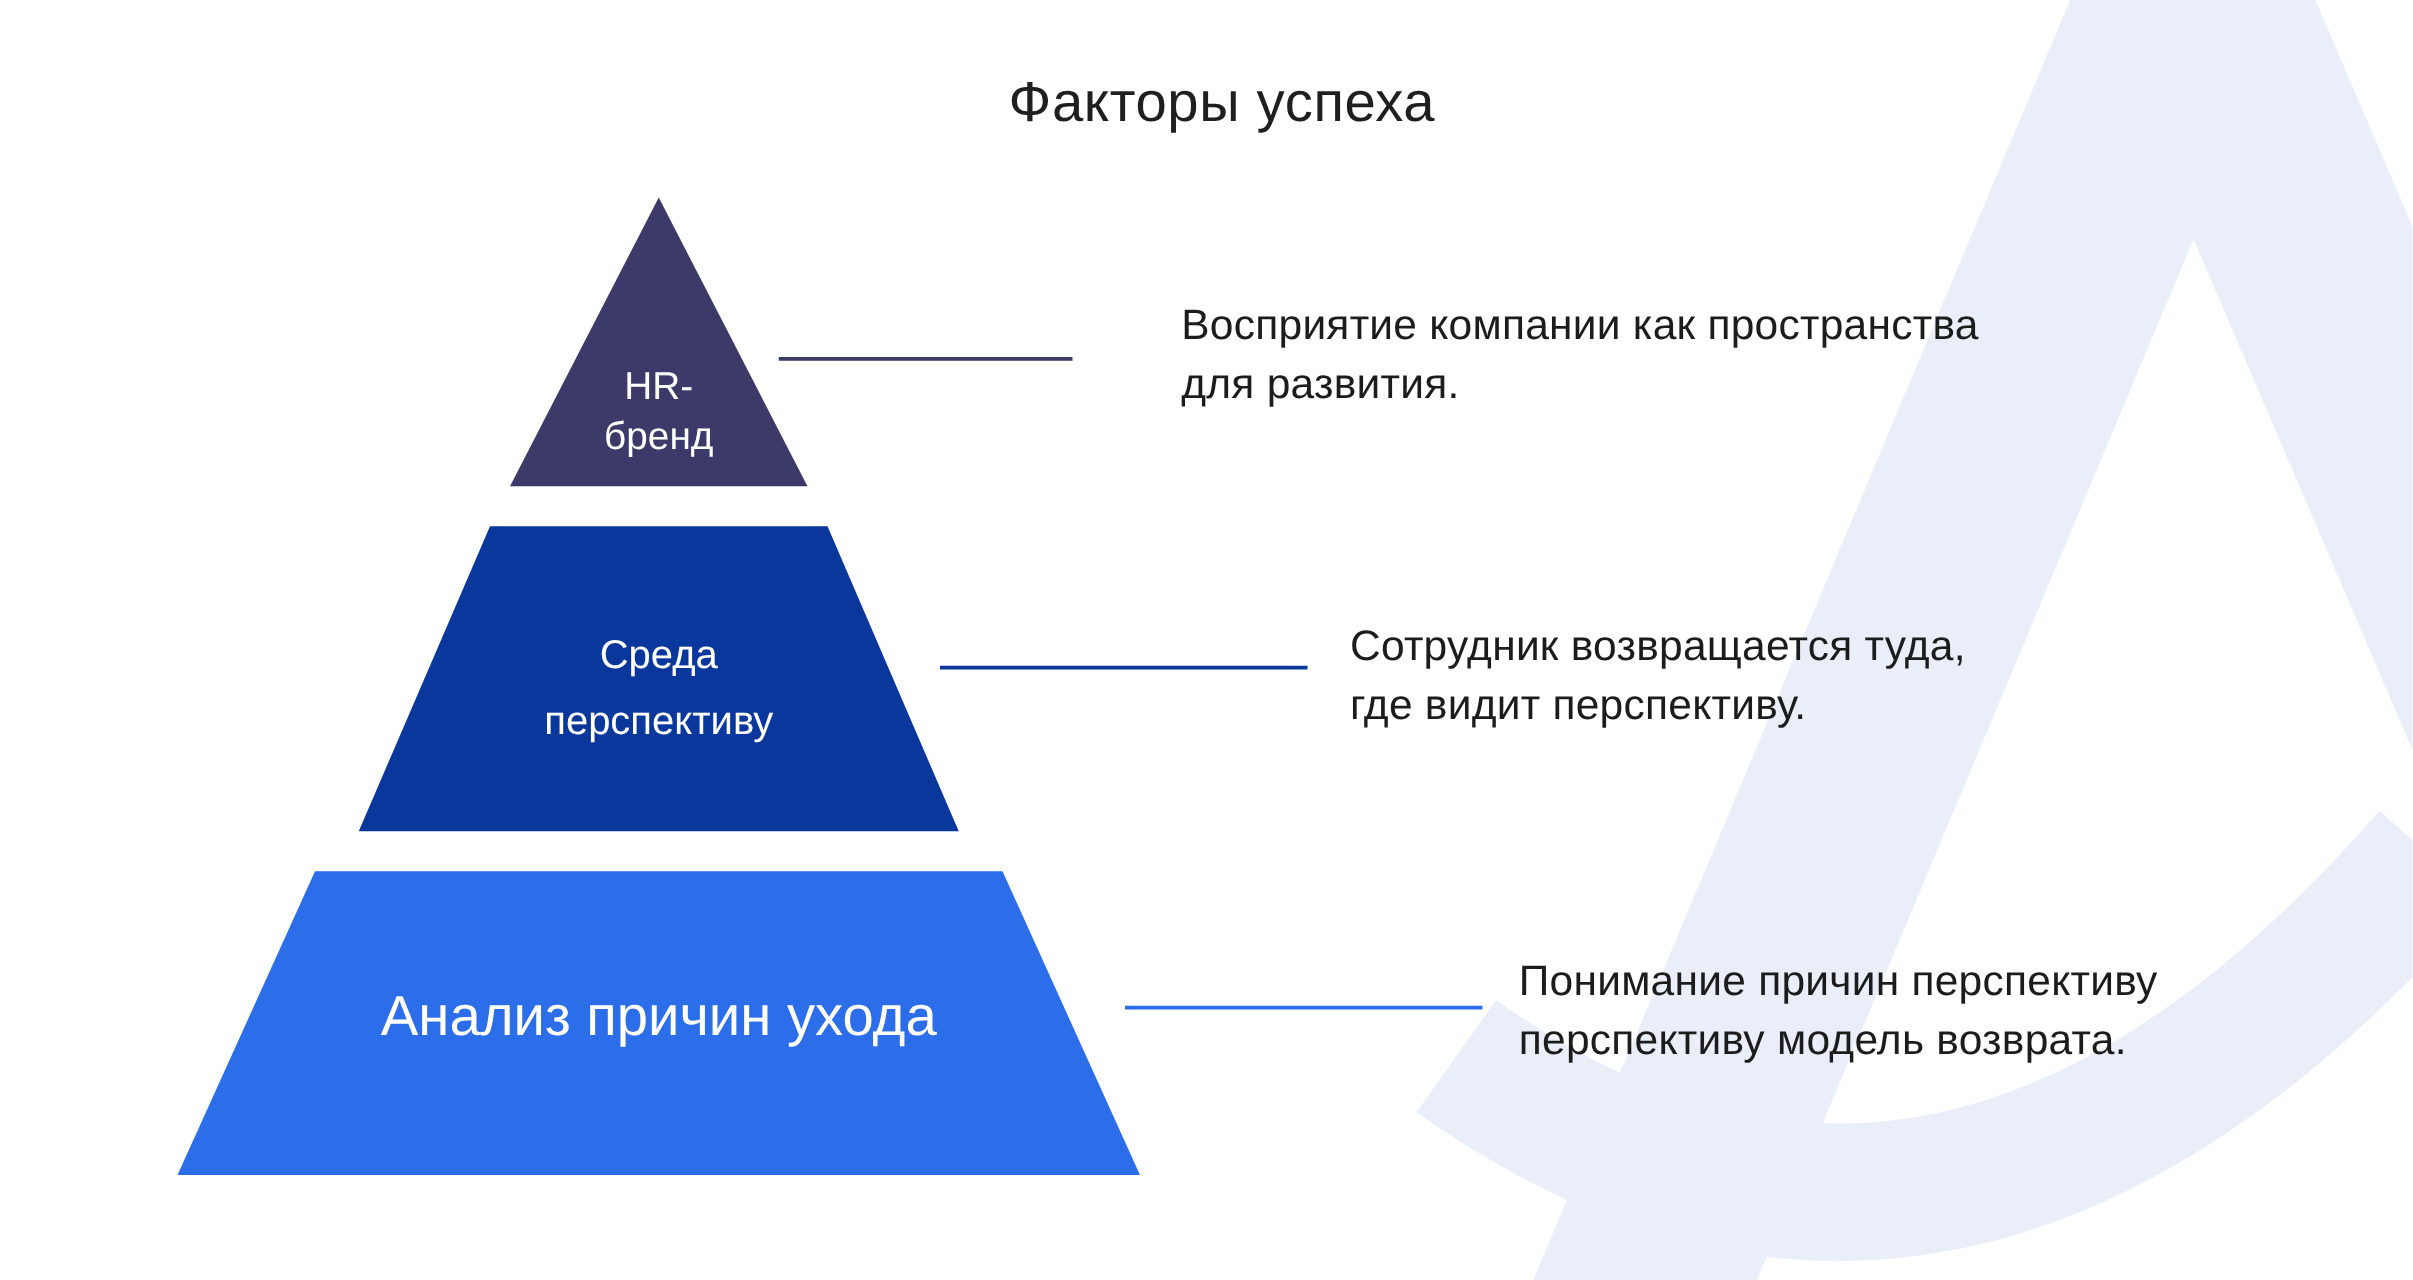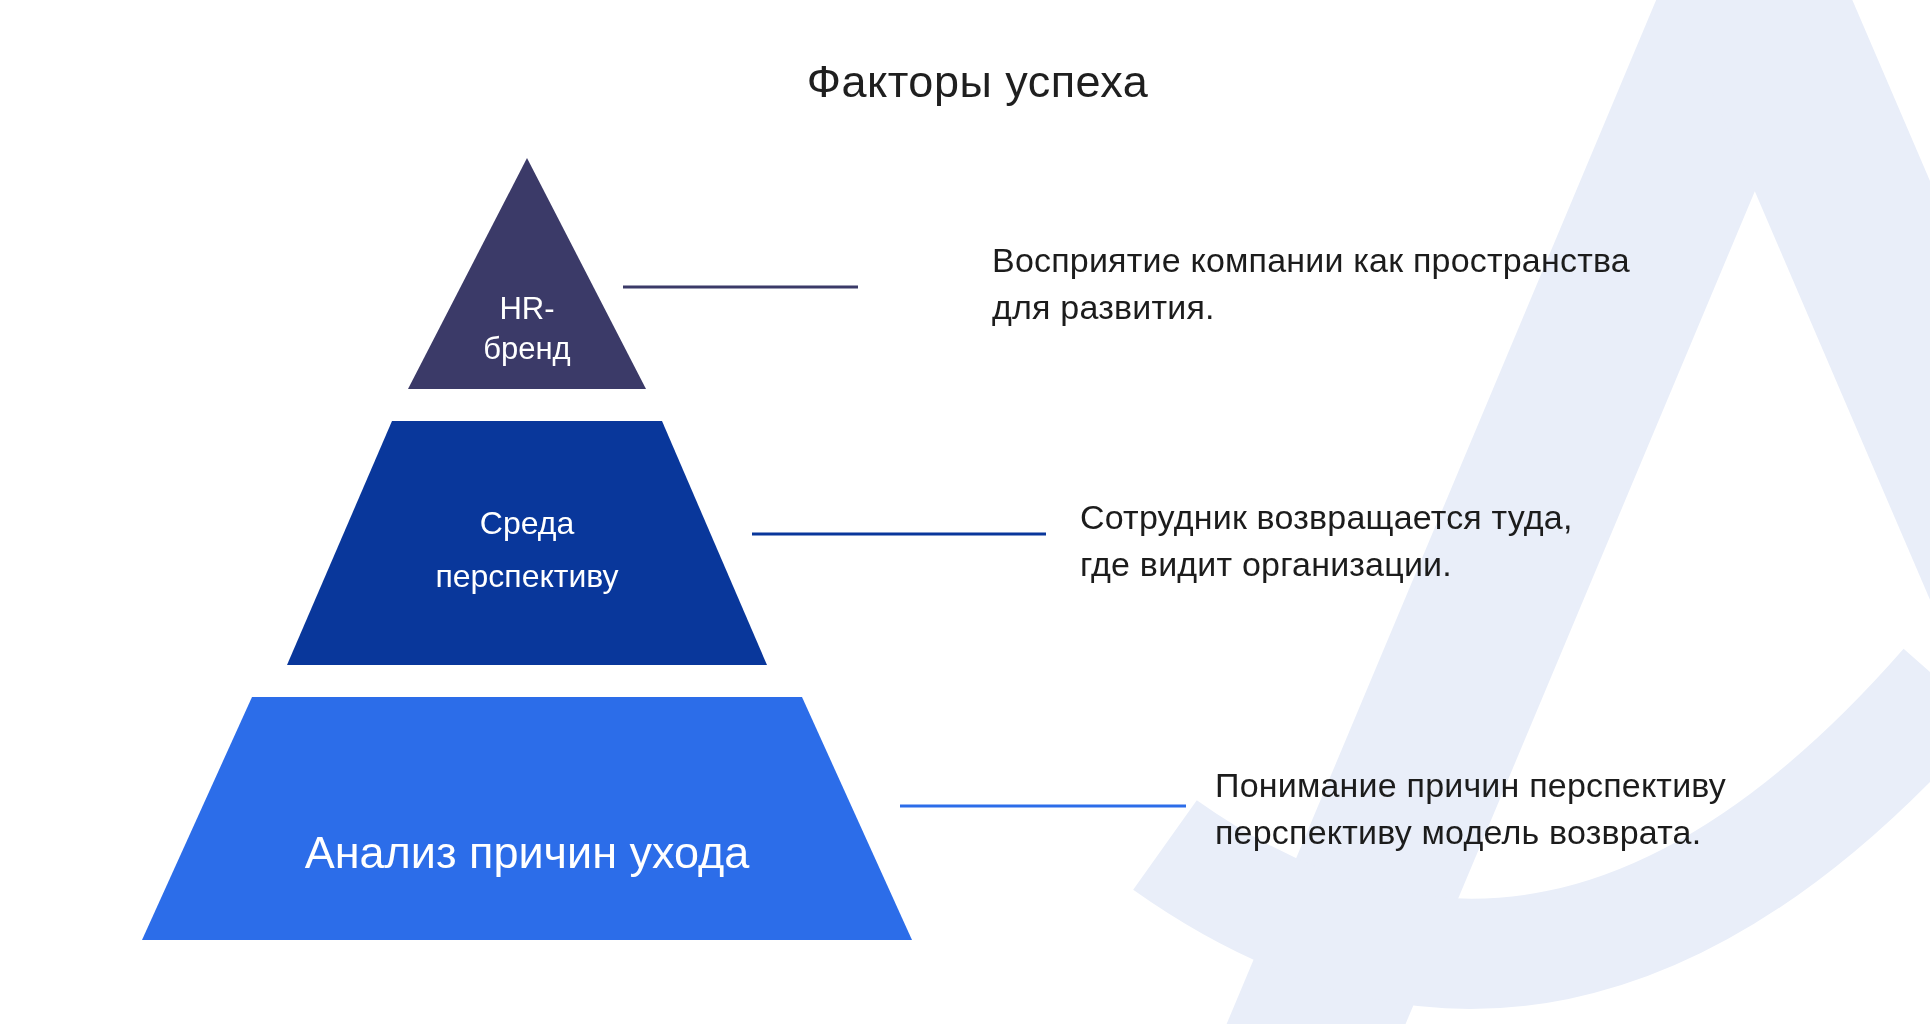--- a/index.html
+++ b/index.html
@@ -32,32 +32,32 @@
   }
   .tier-label {
     position: absolute;
     color: #ffffff;
     text-align: center;
     font-weight: 500;
   }
   .tier-label span { display: block; }
   .tier-label.t1 { left: 377px; top: 289px; width: 300px; font-size: 31px; line-height: 40px; }
   .tier-label.t2 { left: 317px; top: 497px; width: 420px; font-size: 32px; line-height: 53px; }
-  .tier-label.t3 { left: 227px; top: 828px; width: 600px; font-size: 45px; line-height: 50px; }
+  .tier-label.t3 { left: 227px; top: 788px; width: 600px; font-size: 45px; line-height: 50px; }
   .desc {
     position: absolute;
     color: #1C1C1C;
     font-size: 34px;
     line-height: 47px;
     font-weight: 400;
     letter-spacing: 0.2px;
     white-space: nowrap;
   }
   .desc span { display: block; }
-  .desc.d1 { left: 992px;  top: 237px; }
+  .desc.d1 { left: 945px;  top: 237px; }
   .desc.d2 { left: 1080px; top: 494px; }
   .desc.d3 { left: 1215px; top: 762px; }
 </style>
 </head>
 <body>
 
 <div class="stage">
 
   <svg class="layer" viewBox="0 0 1930 1024" aria-hidden="true">
     <g>
@@ -90,20 +90,20 @@
   <div class="tier-label t3">
     <span>Анализ причин ухода</span>
   </div>
 
   <div class="desc d1">
     <span>Восприятие компании как пространства</span>
     <span>для развития.</span>
   </div>
   <div class="desc d2">
     <span>Сотрудник возвращается туда,</span>
-    <span>где видит организации.</span>
+    <span>где видит перспективу.</span>
   </div>
   <div class="desc d3">
     <span>Понимание причин перспективу</span>
     <span>перспективу модель возврата.</span>
   </div>
 
 </div>
 
 </body></html>

